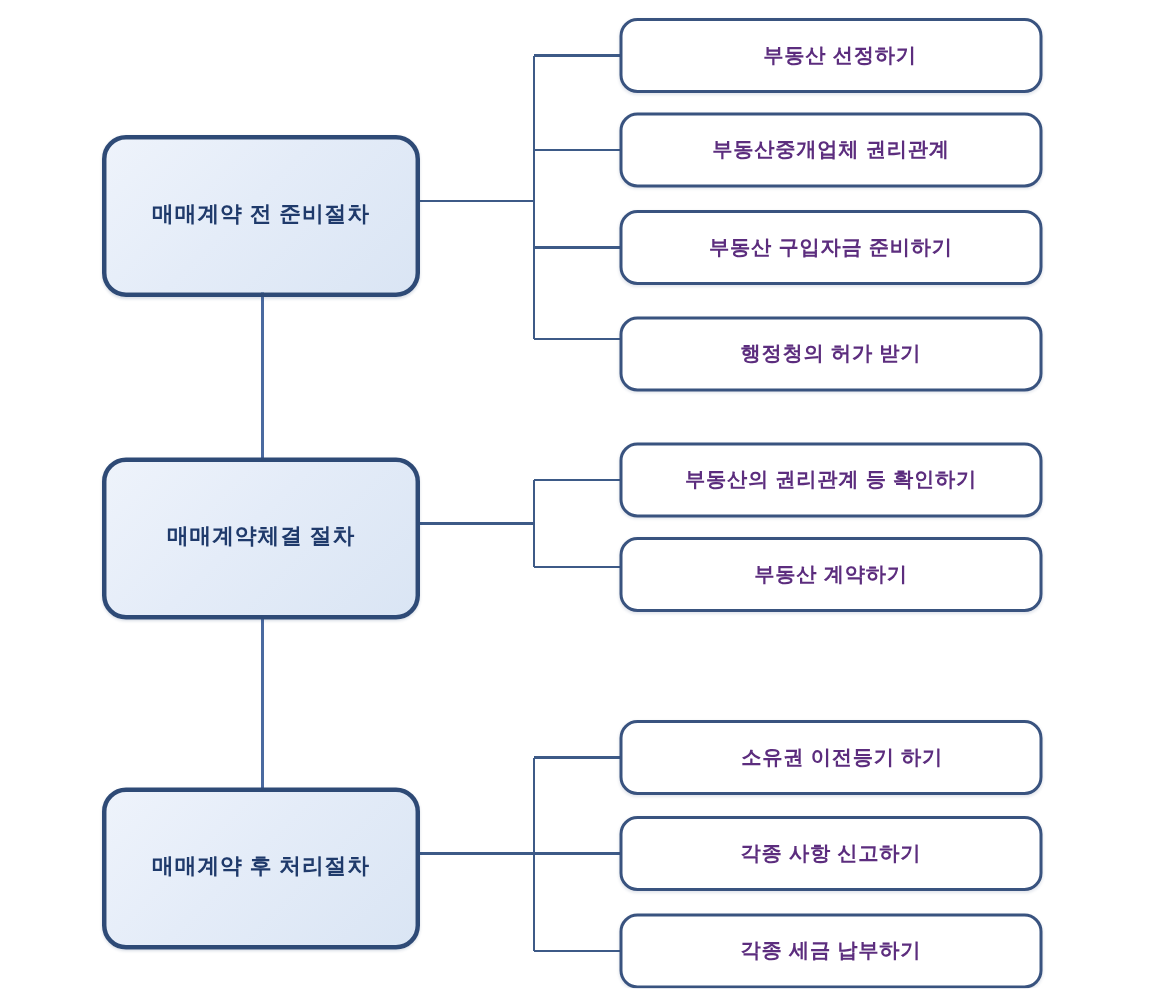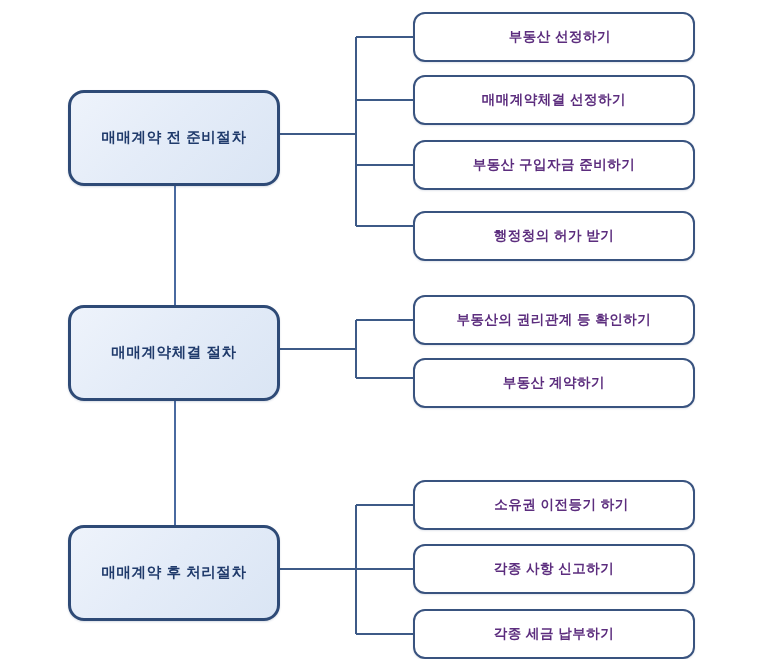--- a/index.html
+++ b/index.html
@@ -34,21 +34,21 @@
   }
   #connectors line.spine {
     stroke: #4a6aa0;
     stroke-width: 1.6;
   }
   
   .stage-box {
     position: absolute;
     left: 68px;
     width: 212px;
-    height: 96px;
+    height: 108px;
     box-sizing: border-box;
     border: 3px solid #2e4a76;
     border-radius: 16px;
     background: linear-gradient(135deg, #eef3fb 0%, #e4ecf8 45%, #dae5f4 100%);
     display: flex;
     align-items: center;
     justify-content: center;
     box-shadow: 0 1px 2px rgba(40, 65, 110, 0.18);
   }
   .stage-label {
@@ -115,21 +115,21 @@
   </svg>
 
   <div class="stage-box" style="top:90px;">
     <span class="stage-label">매매계약 전 준비절차</span>
   </div>
 
   <div class="task-box" style="top:12px;padding-left:12px;">
     <span class="task-label">부동산 선정하기</span>
   </div>
   <div class="task-box" style="top:75px;">
-    <span class="task-label">매매계약체결 선정하기</span>
+    <span class="task-label">부동산중개업체 권리관계</span>
   </div>
   <div class="task-box" style="top:140px;">
     <span class="task-label">부동산 구입자금 준비하기</span>
   </div>
   <div class="task-box" style="top:211px;">
     <span class="task-label">행정청의 허가 받기</span>
   </div>
 
   <div class="stage-box" style="top:305px;align-items:center;">
     <span class="stage-label">매매계약체결 절차</span>

